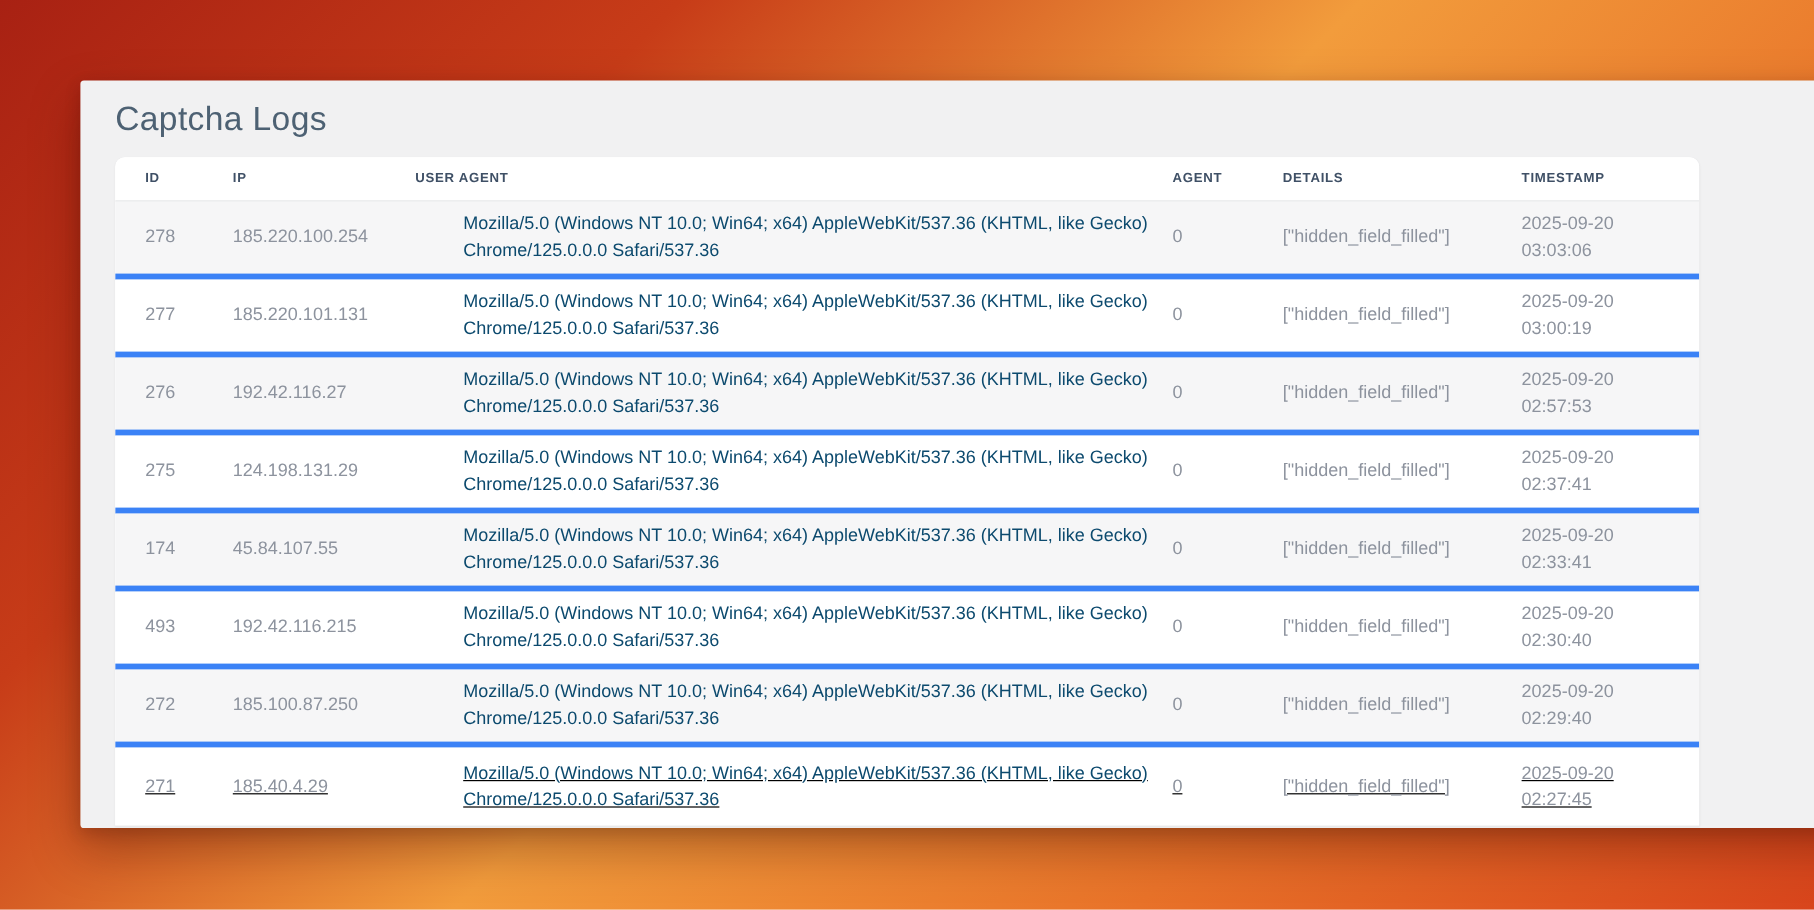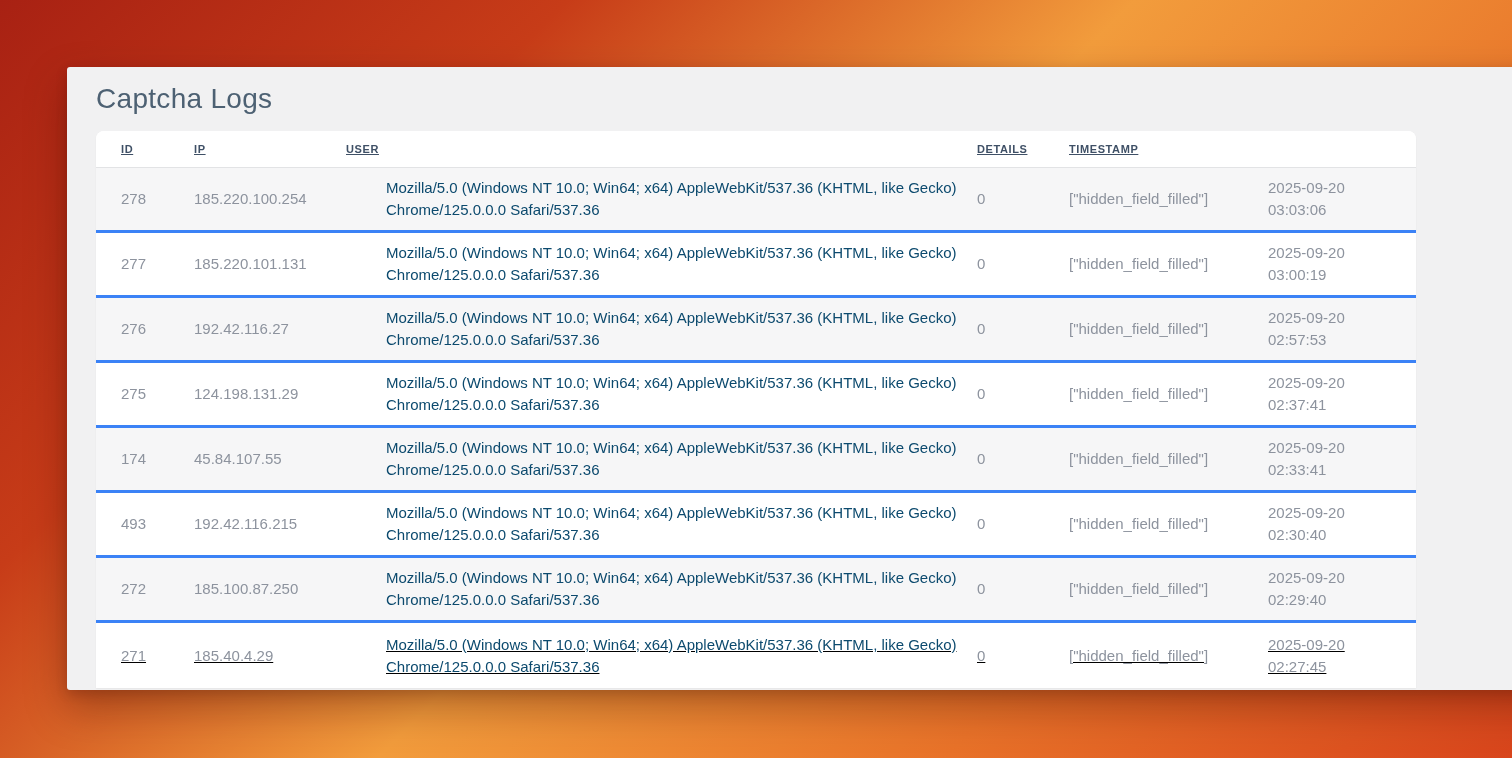--- a/index.html
+++ b/index.html
@@ -43,26 +43,25 @@
     height: 37px;
     background: #ffffff;
     border-bottom: 1px solid #e2e3e5;
   }
   .th {
     font-size: 11px;
     font-weight: 700;
     letter-spacing: 0.6px;
     color: #3f5066;
     padding-right: 12px;
-    text-decoration: underline;
   }
   .th.col-id, .td.col-id { padding-left: 25px; }
   .tr {
     height: 65px;
-    border-bottom: 3px solid #3b82f6;
+    border-bottom: 5px solid #3b82f6;
     background: #ffffff;
   }
   .tr:nth-child(odd) { background: #f6f6f7; }
   .tr:last-child { border-bottom: none; text-decoration: underline; }
   .td {
     font-size: 15px;
     color: #8d939e;
     padding-right: 12px;
     line-height: 22px;
   }
@@ -75,21 +74,22 @@
 </style>
 </head>
 <body>
 
 <div class="card">
   <h1 class="title">Captcha Logs</h1>
   <div class="table">
     <div class="thead">
       <div class="th col-id">ID</div>
       <div class="th col-ip">IP</div>
-      <div class="th col-score">USER</div>
+      <div class="th col-ua">USER AGENT</div>
+      <div class="th col-score">AGENT</div>
       <div class="th col-details">DETAILS</div>
       <div class="th col-ts">TIMESTAMP</div>
     </div>
     <div class="tbody">
   <div class="tr">
     <div class="td col-id">278</div>
     <div class="td col-ip">185.220.100.254</div>
     <div class="td col-ua">Mozilla/5.0 (Windows NT 10.0; Win64; x64) AppleWebKit/537.36 (KHTML, like Gecko) Chrome/125.0.0.0 Safari/537.36</div>
     <div class="td col-score">0</div>
     <div class="td col-details">["hidden_field_filled"]</div>

